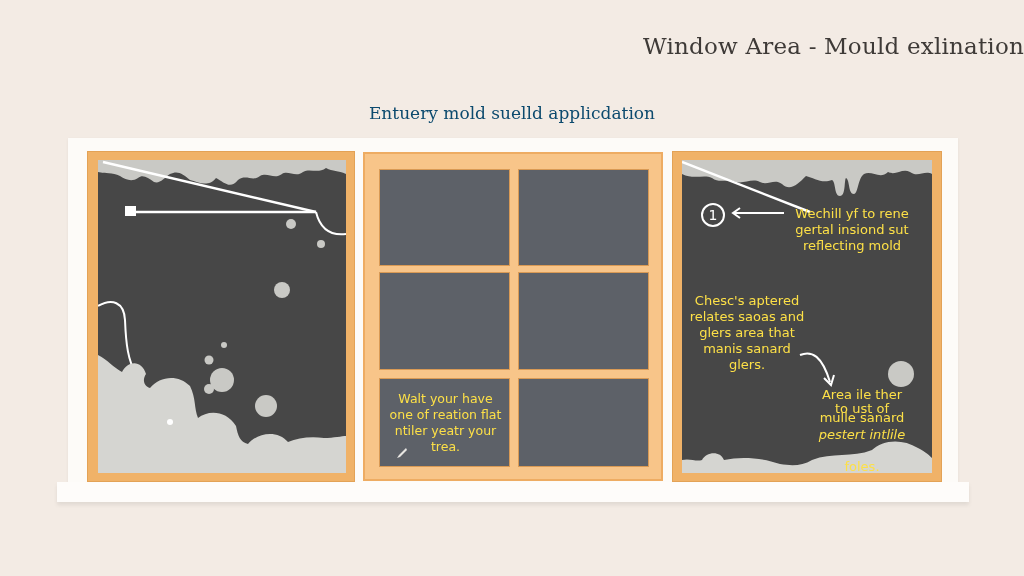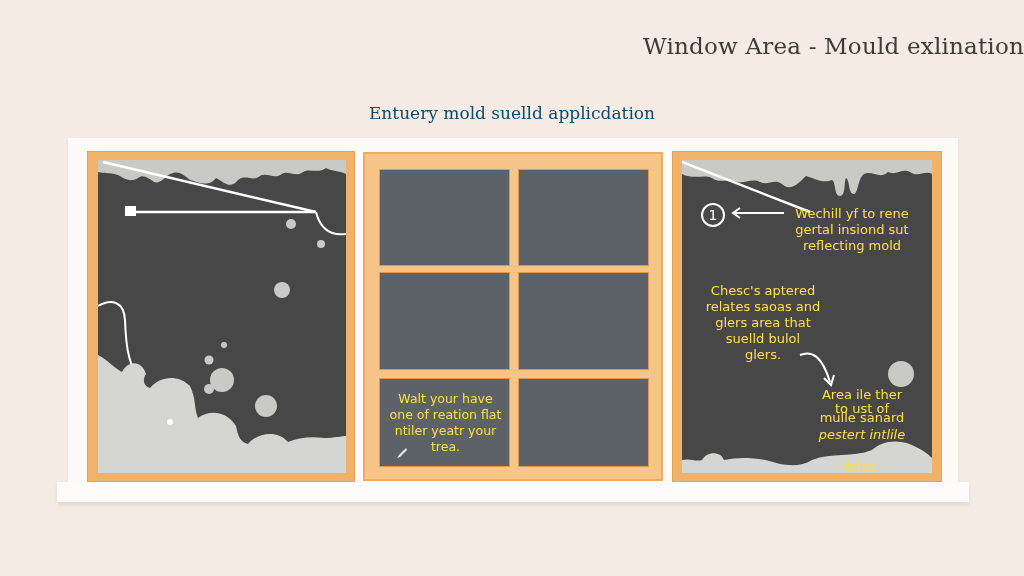--- a/index.html
+++ b/index.html
@@ -84,25 +84,25 @@
       <path d="M142,218 L149,225 L152,215" fill="none" stroke="#ffffff" stroke-width="2"></path>
       <circle cx="219" cy="214" r="13" fill="#c9c9c5"></circle>
       <path d="M0,300 C8,298 14,302 20,300 C24,292 38,290 42,300 C60,296 80,298 98,304 C110,306 120,306 130,300 C150,292 170,298 190,290 C200,280 220,278 236,288 C244,292 248,296 250,298 L250,313 L0,313 Z" fill="#d5d5d1"></path>
     </svg>
     <div style="position:absolute;left:20px;top:45px;width:22px;height:20px;color:#fff;font-size:14px;text-align:center;line-height:20px;">1</div>
     <div class="label" style="left:100px;top:46px;width:140px;">
       <div>Wechill yf to rene</div>
       <div>gertal insiond sut</div>
       <div>reflecting mold</div>
     </div>
-    <div class="label" style="left:0;top:123px;width:130px;margin-left:16px;">
+    <div class="label" style="left:0;top:133px;width:130px;">
       <div>Chesc's aptered</div>
       <div>relates saoas and</div>
       <div>glers area that</div>
-      <div>suelld bulol</div>
+      <div>manis sanard</div>
       <div>glers.</div>
     </div>
     <div class="label" style="left:120px;top:228px;width:120px;line-height:14px;">
       <div>Area ile ther</div>
       <div style="margin-bottom:-5px;">to ust of</div>
       <div>mulle sanard</div>
       <div style="margin-top:3px;font-style:italic;">pestert intlile</div>
       <div style="margin-top:18px;">foles.</div>
     </div>
   </div>

